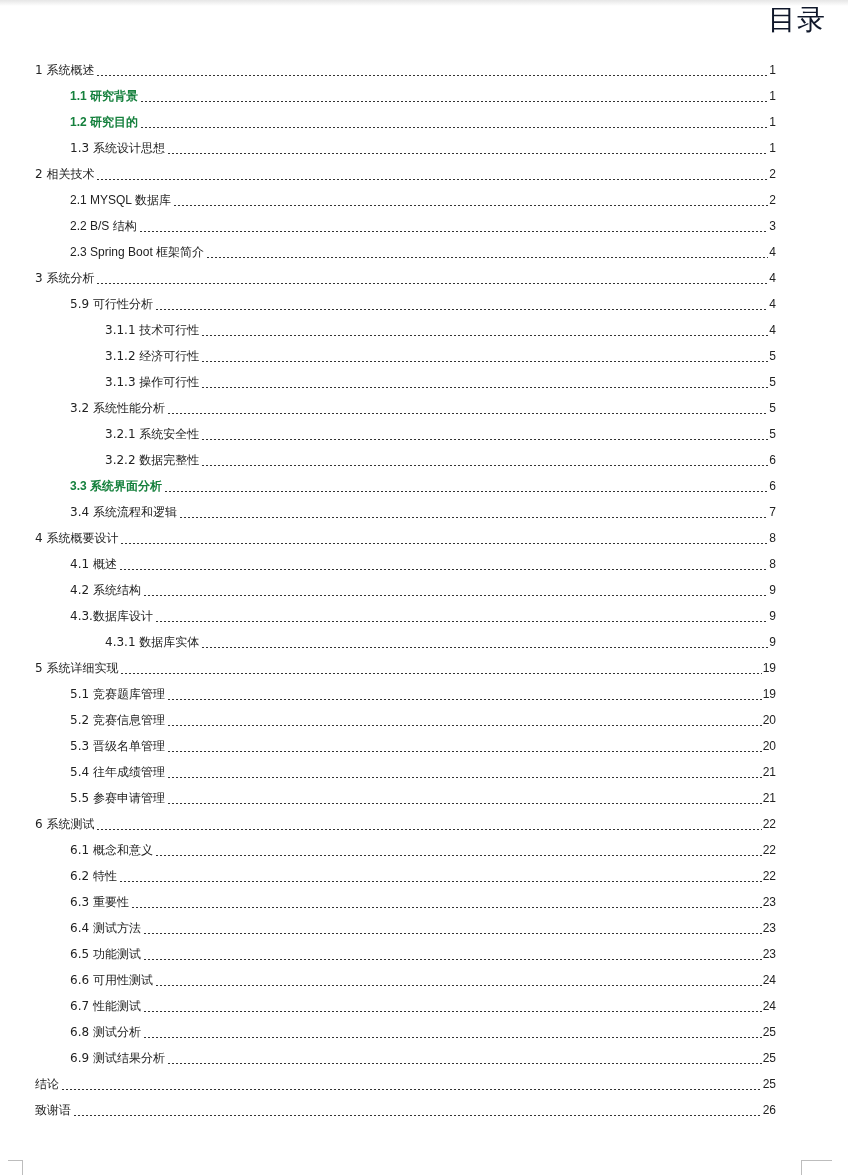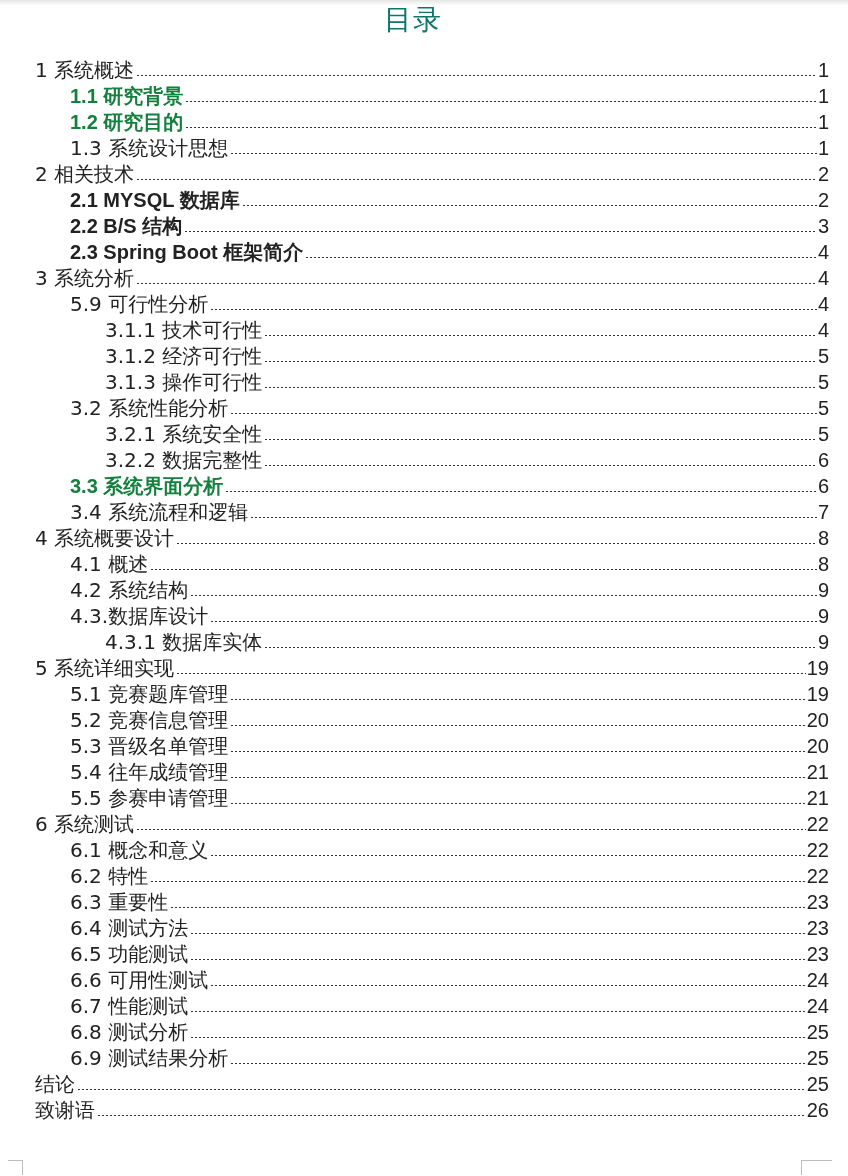--- a/index.html
+++ b/index.html
@@ -18,55 +18,54 @@
     .top-shadow {
       position: absolute;
       left: 0; top: 0;
       width: 848px; height: 6px;
       background: linear-gradient(#e6e6e6, #ffffff);
     }
     .toc-title {
       position: absolute;
       left: 0; top: 2px;
       width: 826px;
-      text-align: center;
+      text-align: right;
       font-size: 28px;
       line-height: 36px;
       font-family: "DejaVu Sans", sans-serif;
-      color: #0f766e;
+      color: #0f172a;
       letter-spacing: 1px;
     }
     .toc-list {
       position: absolute;
       left: 0;
       top: 57px;
       width: 848px;
     }
     .toc-row {
       position: relative;
       height: 26px;
       display: flex;
       align-items: center;
       box-sizing: border-box;
-      padding-right: 19px;
-      font-size: 20px;
+      padding-right: 72px;
+      font-size: 12px;
       white-space: nowrap;
       justify-content: space-between;
     }
     .toc-row.lvl1 { padding-left: 35px; }
     .toc-row.lvl2 { padding-left: 70px; }
     .toc-row.lvl3 { padding-left: 105px; }
     .toc-row.bold .toc-label {
       font-weight: bold;
       font-family: "Liberation Sans", sans-serif;
       color: #15803d;
     }
     .toc-row.sans .toc-label {
       font-family: "Liberation Sans", sans-serif;
-      font-weight: bold;
     }
     .toc-label {
       flex: 0 0 auto;
       color: #222;
     }
     .toc-leader {
       flex: 1 1 auto;
       height: 14px;
       margin: 0 1px 0 2px;
       align-self: center;

